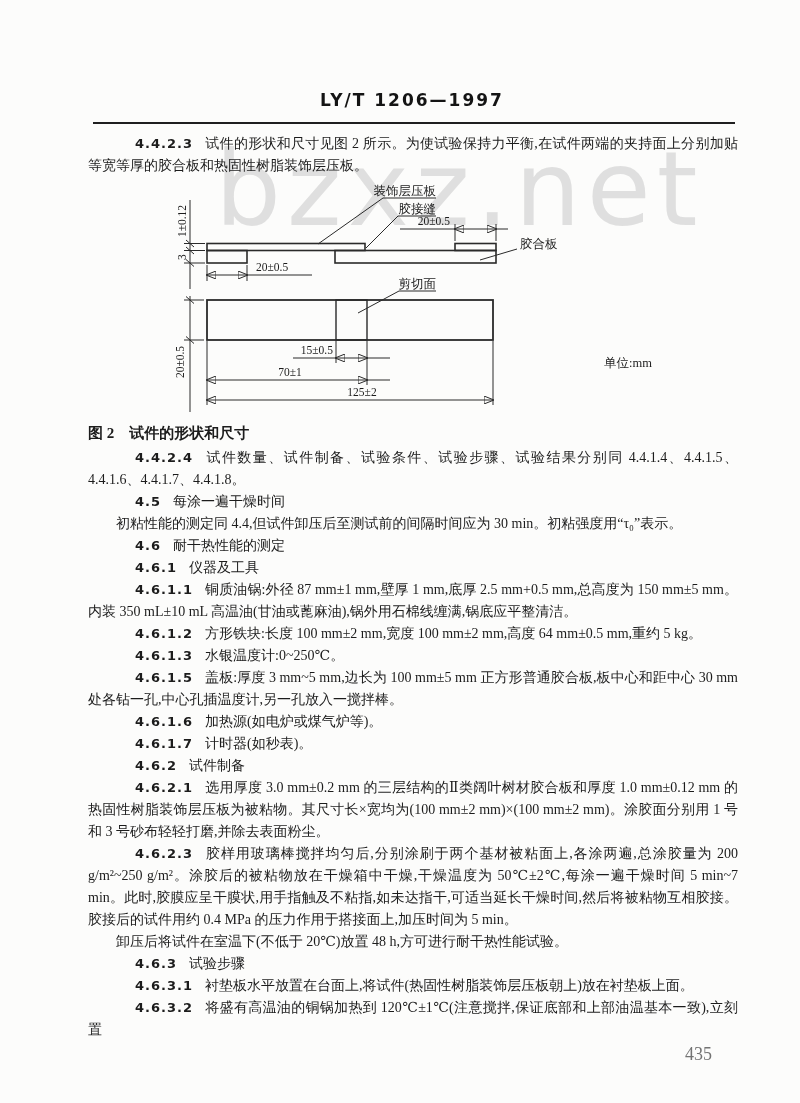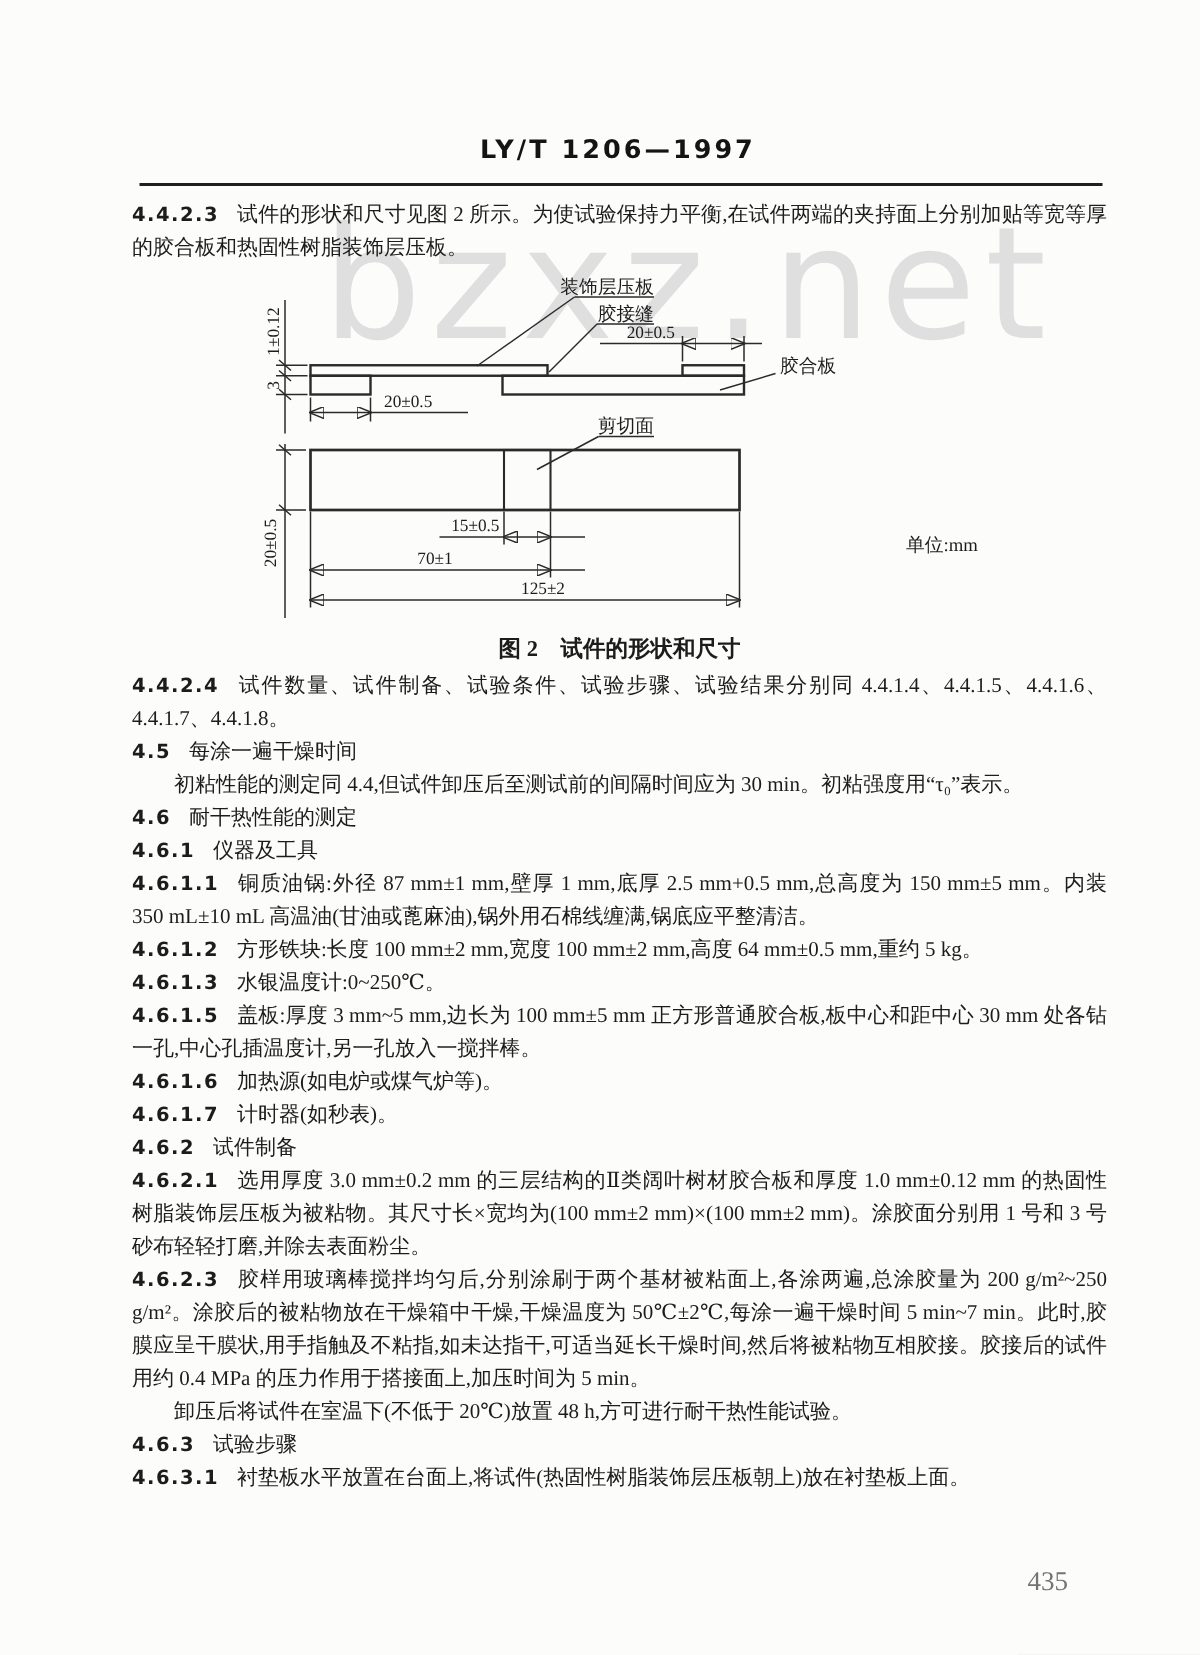--- a/index.html
+++ b/index.html
@@ -11,25 +11,25 @@
              font-size:104px;letter-spacing:6px;color:#d9d9d9;opacity:.8;
              white-space:nowrap;user-select:none;}
   .hdr{position:absolute;top:90px;left:12px;width:100%;text-align:center;z-index:1;
        font-family:"DejaVu Sans","Liberation Sans",sans-serif;font-weight:bold;
        font-size:17px;letter-spacing:2px;color:#141414;}
   .hdr-rule{position:absolute;top:122px;left:93px;width:642px;height:2px;
             background:#1f1f1f;z-index:1;}
   .content{position:absolute;top:133px;left:88px;width:650px;z-index:1;}
   .para{margin:0;font-size:14px;line-height:22px;text-align:justify;}
   .para .num{font-family:"DejaVu Sans","Liberation Sans",sans-serif;font-weight:bold;
-             font-size:13px;letter-spacing:1px;margin-right:12px;white-space:nowrap;}
+             font-size:13px;letter-spacing:1px;margin-right:12px;white-space:nowrap;margin-left:47px;}
   .para.indent{text-indent:2em;}
   .figure{position:relative;width:650px;height:240px;margin:2px 0 0 0;}
   .figure svg{position:absolute;left:0;top:0;}
-  .caption{margin:2px 0 2px 0;text-align:center;font-weight:bold;font-size:15px;
+  .caption{margin:2px 0 2px 0;font-weight:bold;font-size:15px;
            line-height:24px;}
   .pageno{position:absolute;right:88px;bottom:38px;z-index:1;font-size:18px;
           font-family:"Liberation Serif","DejaVu Serif",serif;color:#737373;}
   svg text{font-family:"Liberation Serif","DejaVu Serif",serif;fill:#1c1c1c;}
   svg .dimtxt{font-size:11.5px;}
   svg .lbl{font-size:12.5px;}
   svg line,svg path,svg rect{stroke:#2a2a2a;fill:none;}
 </style>
 </head>
 <body>
@@ -152,16 +152,17 @@
     <p class="para"><span class="num">4.6.1.3</span><span>水银温度计:0~250℃。</span></p>
     <p class="para"><span class="num">4.6.1.5</span><span>盖板:厚度 3 mm~5 mm,边长为 100 mm±5 mm 正方形普通胶合板,板中心和距中心 30 mm 处各钻一孔,中心孔插温度计,另一孔放入一搅拌棒。</span></p>
     <p class="para"><span class="num">4.6.1.6</span><span>加热源(如电炉或煤气炉等)。</span></p>
     <p class="para"><span class="num">4.6.1.7</span><span>计时器(如秒表)。</span></p>
     <p class="para"><span class="num">4.6.2</span><span>试件制备</span></p>
     <p class="para"><span class="num">4.6.2.1</span><span>选用厚度 3.0 mm±0.2 mm 的三层结构的Ⅱ类阔叶树材胶合板和厚度 1.0 mm±0.12 mm 的热固性树脂装饰层压板为被粘物。其尺寸长×宽均为(100 mm±2 mm)×(100 mm±2 mm)。涂胶面分别用 1 号和 3 号砂布轻轻打磨,并除去表面粉尘。</span></p>
     <p class="para"><span class="num">4.6.2.3</span><span>胶样用玻璃棒搅拌均匀后,分别涂刷于两个基材被粘面上,各涂两遍,总涂胶量为 200 g/m²~250 g/m²。涂胶后的被粘物放在干燥箱中干燥,干燥温度为 50℃±2℃,每涂一遍干燥时间 5 min~7 min。此时,胶膜应呈干膜状,用手指触及不粘指,如未达指干,可适当延长干燥时间,然后将被粘物互相胶接。胶接后的试件用约 0.4 MPa 的压力作用于搭接面上,加压时间为 5 min。</span></p>
     <p class="para indent"><span>卸压后将试件在室温下(不低于 20℃)放置 48 h,方可进行耐干热性能试验。</span></p>
     <p class="para"><span class="num">4.6.3</span><span>试验步骤</span></p>
     <p class="para"><span class="num">4.6.3.1</span><span>衬垫板水平放置在台面上,将试件(热固性树脂装饰层压板朝上)放在衬垫板上面。</span></p>
+    <p class="para"><span class="num">4.6.3.2</span><span>将盛有高温油的铜锅加热到 120℃±1℃(注意搅拌,保证底部和上部油温基本一致),立刻置</span></p>
   </div>
 
   <div class="pageno">435</div>
 </div>
 
 </body></html>

